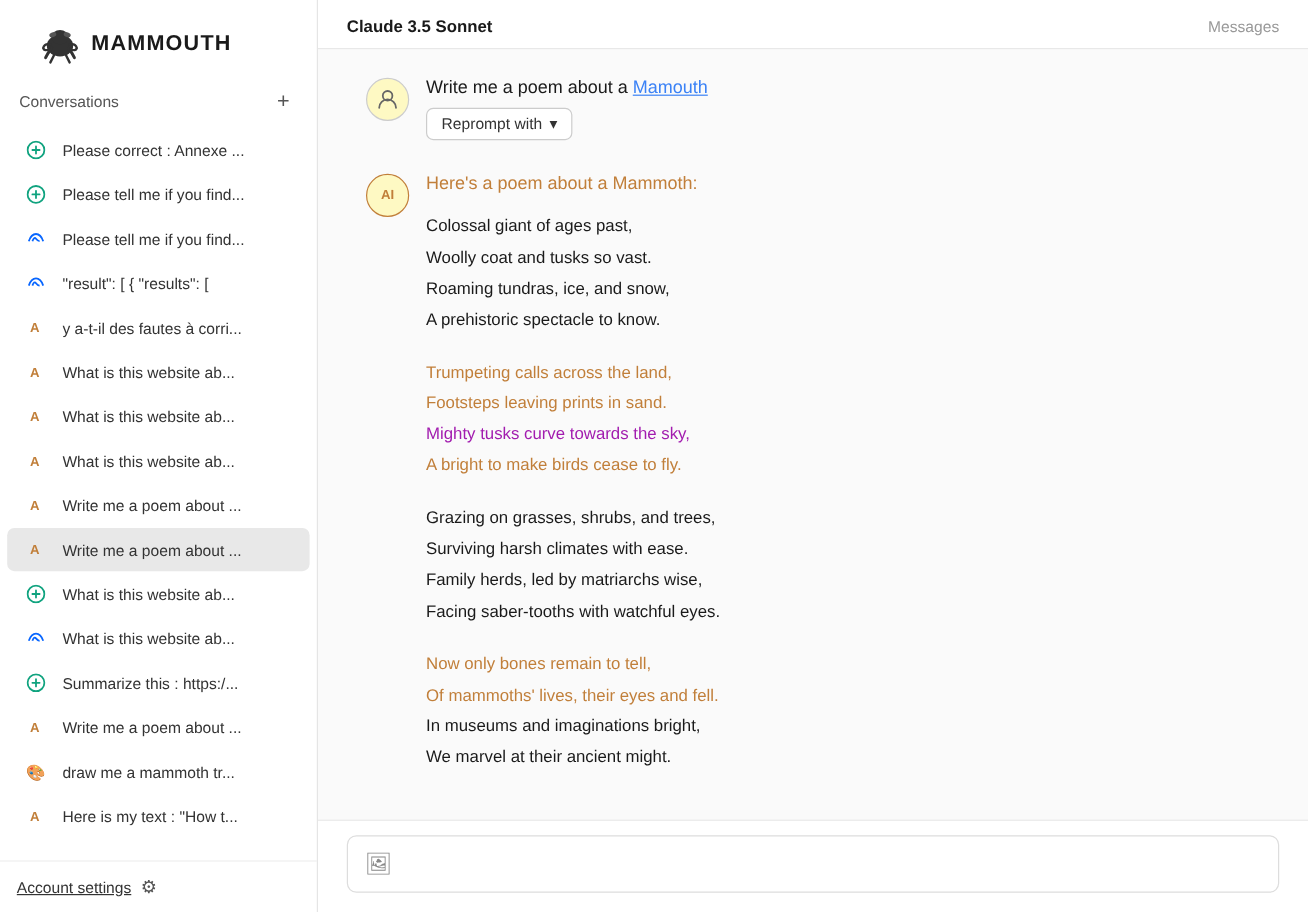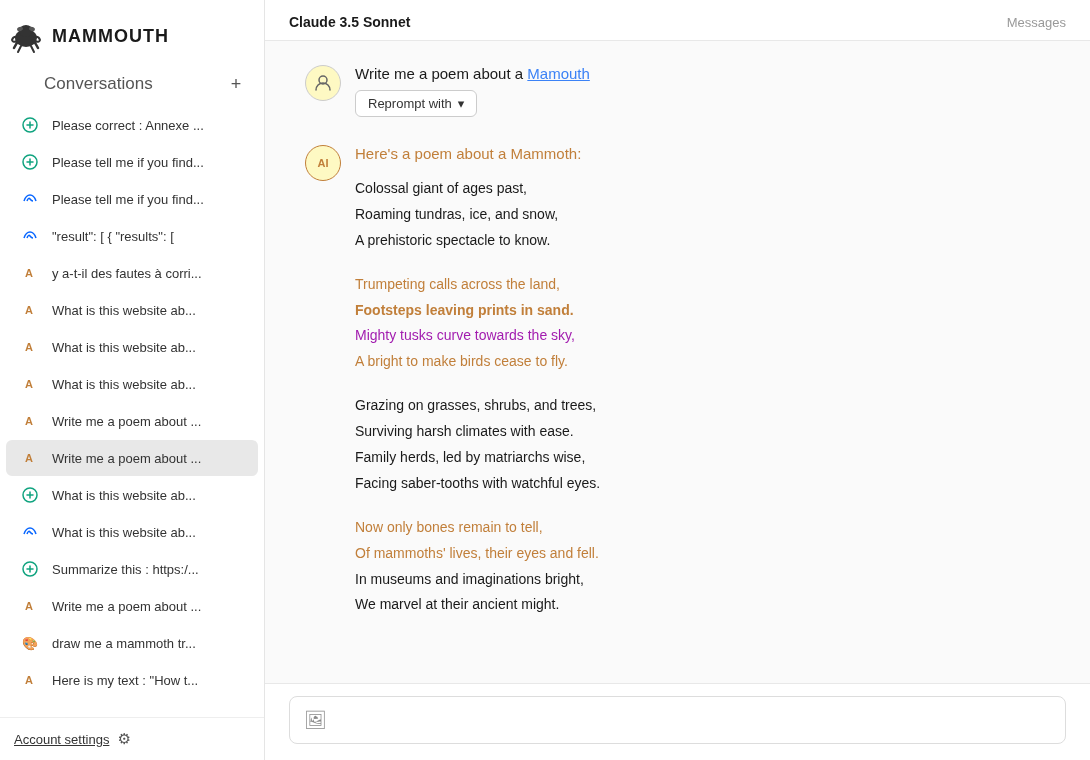--- a/index.html
+++ b/index.html
@@ -18,44 +18,43 @@
       min-width: 265px;
       background: #ffffff;
       display: flex;
       flex-direction: column;
       border-right: 1px solid #e5e5e5;
       height: 100%;
     }
     .sidebar-header {
       display: flex;
       align-items: center;
-      padding: 18px 16px 14px 8px;
+      padding: 18px 16px 14px 32px;
       gap: 8px;
     }
     .logo-icon {
       width: 36px;
       height: 36px;
     }
     .logo-text {
       font-size: 18px;
       font-weight: 700;
       letter-spacing: 1px;
       color: #1a1a1a;
     }
     .conversations-header {
       display: flex;
       align-items: center;
       justify-content: space-between;
       padding: 4px 16px 8px 16px;
     }
     .conversations-label {
-      font-size: 17px;
+      font-size: 13px;
       color: #555;
       font-weight: 500;
-      margin-left: 28px;
     }
     .add-btn {
       width: 24px;
       height: 24px;
       border: none;
       background: none;
       cursor: pointer;
       font-size: 18px;
       color: #555;
       display: flex;
@@ -444,26 +443,27 @@
     <div class="message">
       <div class="avatar ai">AI</div>
       <div class="message-content">
         <div class="ai-heading">
           Here's a poem about a <span class="highlight">Mammoth</span>:
         </div>
         <div class="poem" id="poem-content">
 
         <div class="poem-stanza">
               <span class="poem-line">Colossal giant of ages past,</span>
+              <span class="poem-line">Woolly coat and tusks so vast.</span>
               <span class="poem-line">Roaming tundras, ice, and snow,</span>
               <span class="poem-line">A prehistoric spectacle to know.</span>
             </div>
             <div class="poem-stanza">
               <span class="poem-line" style="color: rgb(193, 127, 58);">Trumpeting calls across the land,</span>
-              <span class="poem-line" style="color: rgb(193, 127, 58); font-weight: bold;">Footsteps leaving prints in sand.</span>
+              <span class="poem-line" style="color: rgb(193, 127, 58);">Footsteps leaving prints in sand.</span>
               <span class="poem-line" style="color: #a21caf;">Mighty tusks curve towards the sky,</span>
               <span class="poem-line" style="color: rgb(193, 127, 58);">A bright to make birds cease to fly.</span>
             </div>
             <div class="poem-stanza">
               <span class="poem-line">Grazing on grasses, shrubs, and trees,</span>
               <span class="poem-line">Surviving harsh climates with ease.</span>
               <span class="poem-line">Family herds, led by matriarchs wise,</span>
               <span class="poem-line">Facing saber-tooths with watchful eyes.</span>
             </div>
             <div class="poem-stanza">

